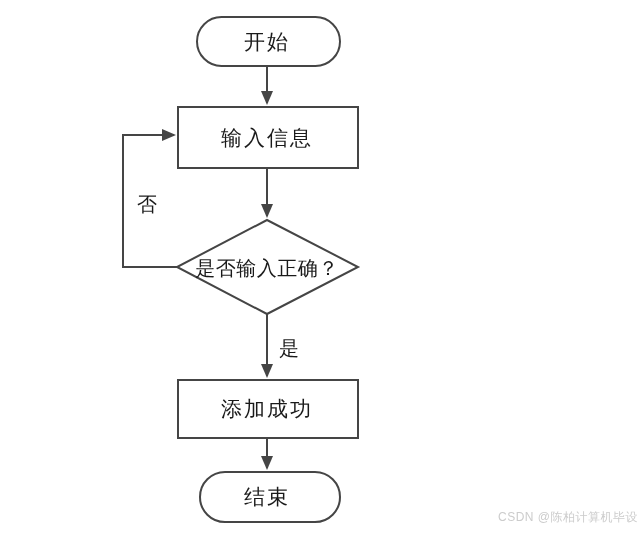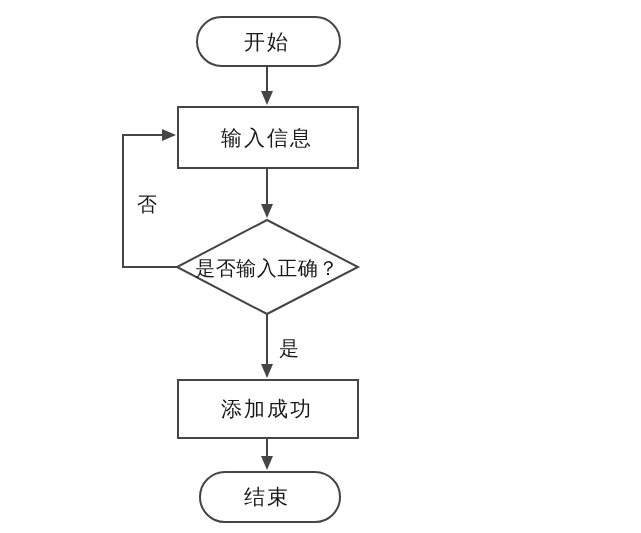--- a/index.html
+++ b/index.html
@@ -94,13 +94,14 @@
       <rect class="node-shape" x="178" y="380" width="180" height="58"></rect>
       <text class="node-label" x="267" y="416">添加成功</text>
     </g>
 
     <g>
       <rect class="node-shape" x="200" y="472" width="140" height="50" rx="25" ry="25"></rect>
       <text class="node-label" x="267" y="504">结束</text>
     </g>
   </svg>
 
+  <div class="watermark">CSDN @陈柏计算机毕设</div>
 </div>
 
 </body></html>

